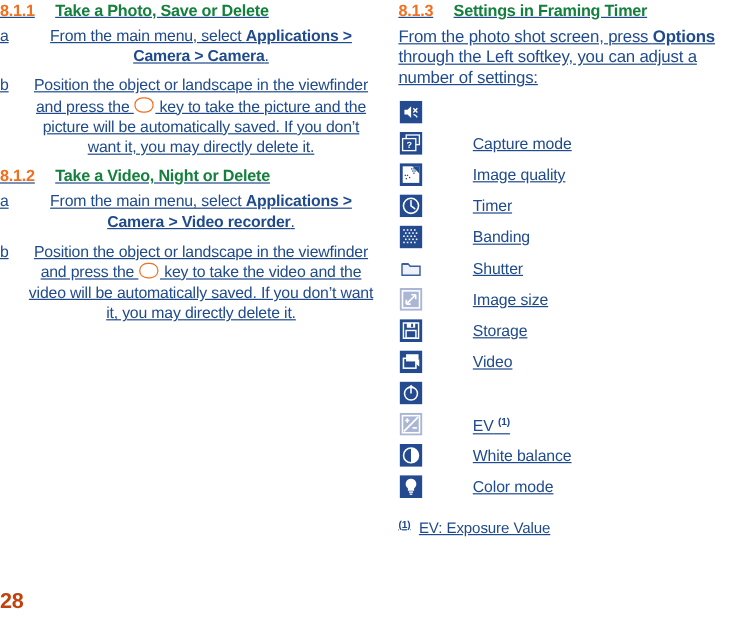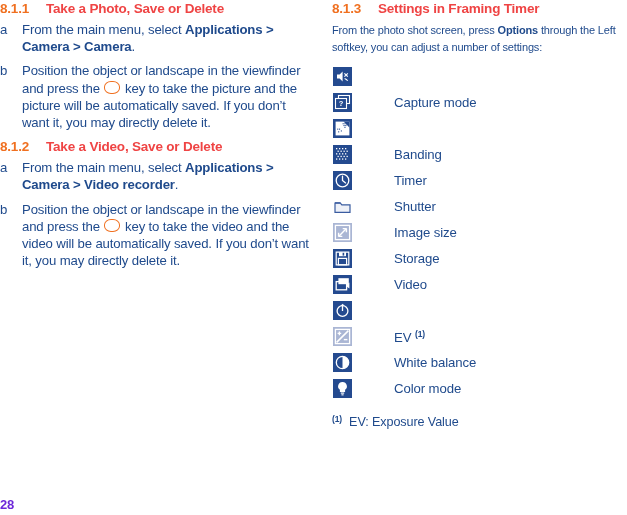--- a/index.html
+++ b/index.html
@@ -16,73 +16,74 @@
     position: relative;
   }
   .page {
     position: relative;
     width: 627px;
     height: 515px;
   }
   .col {
     position: absolute;
     top: 0;
+    text-decoration: underline;
   }
   .col-left  { left: 0px;   width: 313px; }
   .col-right { left: 332px; width: 295px; }
 
   
   .heading {
     display: flex;
     align-items: baseline;
     font-weight: bold;
     font-size: 13.5px;
     line-height: 17px;
     letter-spacing: -0.2px;
   }
   .heading .num {
     color: #f07020;
     flex: 0 0 auto;
     min-width: 46px;
   }
   .heading .htext {
-    color: #ef4444;
+    color: #15803d;
   }
   .h-8-1-2 { }
 
   
   .list { margin-top: 4px; }
   .li {
     display: flex;
     font-size: 13.2px;
     line-height: 17.2px;
     letter-spacing: -0.15px;
     margin-bottom: 7px;
   }
   .li .marker {
     flex: 0 0 22px;
     color: #1f4a8c;
   }
-  .li .body { flex: 1 1 auto; }
+  .li .body { flex: 1 1 auto; text-align: center; }
   .li b { font-weight: bold; }
 
   
   .keyglyph {
     display: inline-block;
     width: 14px;
     height: 11px;
     border: 1.4px solid #f07020;
     border-radius: 7px / 6px;
     vertical-align: -1px;
     margin: 0 1px;
   }
 
   
   .intro {
-    font-size: 11px;
+    font-size: 14px;
     line-height: 17.2px;
     letter-spacing: -0.15px;
     margin-top: 5px;
   }
   .intro b { font-weight: bold; }
 
   
   .settings-list { margin-top: 7px; }
   .setting-row {
     display: flex;
@@ -125,23 +126,23 @@
     margin-right: 7px;
     position: relative;
     top: -4px;
   }
 
   
   .page-number {
     position: absolute;
     left: 0px;
     bottom: 3px;
-    font-size: 13px;
+    font-size: 18px;
     font-weight: bold;
-    color: #6d28d9;
+    color: #c2410c;
     letter-spacing: -0.3px;
   }
 </style>
 </head>
 <body>
 
 <div class="page">
 
   <div class="col col-left">
 
@@ -157,21 +158,21 @@
       </div>
 
       <div class="li">
         <span class="marker">b</span>
         <span class="body"><span>Position the object or landscape in the viewfinder and press the </span><span class="keyglyph"></span><span> key to take the picture and the picture will be automatically saved. If you don’t want it, you may directly delete it.</span></span>
       </div>
     </div>
 
     <div class="heading h-8-1-2">
       <span class="num">8.1.2</span>
-      <span class="htext">Take a Video, Save or Delete</span>
+      <span class="htext">Take a Video, Night or Delete</span>
     </div>
 
     <div class="list">
       <div class="li">
         <span class="marker">a</span>
         <span class="body"><span>From the main menu, select </span><b>Applications &gt; Camera &gt; Video recorder</b><span>.</span></span>
       </div>
 
       <div class="li">
         <span class="marker">b</span>
@@ -228,20 +229,32 @@
                 <rect x="10.5" y="6" width="1.1" height="1.1"></rect>
               <rect x="12.3" y="6" width="1.1" height="1.1"></rect>
                 <rect x="11.4" y="7.8" width="1.1" height="1.1"></rect>
               <rect x="4.2" y="9.6" width="1.1" height="1.1"></rect>
                 <rect x="6" y="9.6" width="1.1" height="1.1"></rect>
               <rect x="7.8" y="11.4" width="1.1" height="1.1"></rect>
                 <rect x="5.1" y="12.3" width="1.1" height="1.1"></rect>
             </g>
           </svg>
         </span>
+        <span class="lbl">Image quality</span>
+      </div>
+
+      <div class="setting-row">
+        <span class="ico">
+          <svg width="19" height="19" viewBox="0 0 19 19">
+            <rect x="0" y="0" width="19" height="19" fill="#244a8f"></rect>
+            <circle cx="9.5" cy="9.5" r="6.3" fill="none" stroke="#ffffff" stroke-width="1.3"></circle>
+            <path d="M9.5 5.2V9.5l3.1 2.4" stroke="#ffffff" stroke-width="1.3" fill="none" stroke-linecap="round"></path>
+          </svg>
+        </span>
+        <span class="lbl">Timer</span>
       </div>
 
       <div class="setting-row">
         <span class="ico">
           <svg width="19" height="19" viewBox="0 0 19 19">
             <rect x="0" y="0" width="19" height="19" fill="#244a8f"></rect>
             <g fill="#ffffff">
               <rect x="3" y="3" width="1.3" height="1.3"></rect>
                 <rect x="6" y="3" width="1.3" height="1.3"></rect>
               <rect x="9" y="3" width="1.3" height="1.3"></rect>
@@ -264,31 +277,20 @@
                 <rect x="12" y="13.4" width="1.3" height="1.3"></rect>
             </g>
           </svg>
         </span>
         <span class="lbl">Banding</span>
       </div>
 
       <div class="setting-row">
         <span class="ico">
           <svg width="19" height="19" viewBox="0 0 19 19">
-            <rect x="0" y="0" width="19" height="19" fill="#244a8f"></rect>
-            <circle cx="9.5" cy="9.5" r="6.3" fill="none" stroke="#ffffff" stroke-width="1.3"></circle>
-            <path d="M9.5 5.2V9.5l3.1 2.4" stroke="#ffffff" stroke-width="1.3" fill="none" stroke-linecap="round"></path>
-          </svg>
-        </span>
-        <span class="lbl">Timer</span>
-      </div>
-
-      <div class="setting-row">
-        <span class="ico">
-          <svg width="19" height="19" viewBox="0 0 19 19">
             <path d="M2 6.2h5.4l1.4 1.6h8.2v7.6H2z" fill="#eef1f8" stroke="#3a5ca0" stroke-width="1.2"></path>
             <path d="M2 5.2h5.4v1.2H2z" fill="#3a5ca0"></path>
           </svg>
         </span>
         <span class="lbl">Shutter</span>
       </div>
 
       <div class="setting-row">
         <span class="ico">
           <svg width="19" height="19" viewBox="0 0 19 19">

